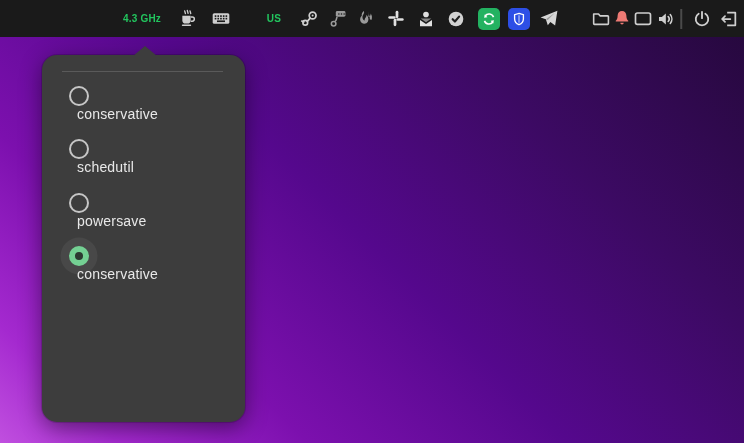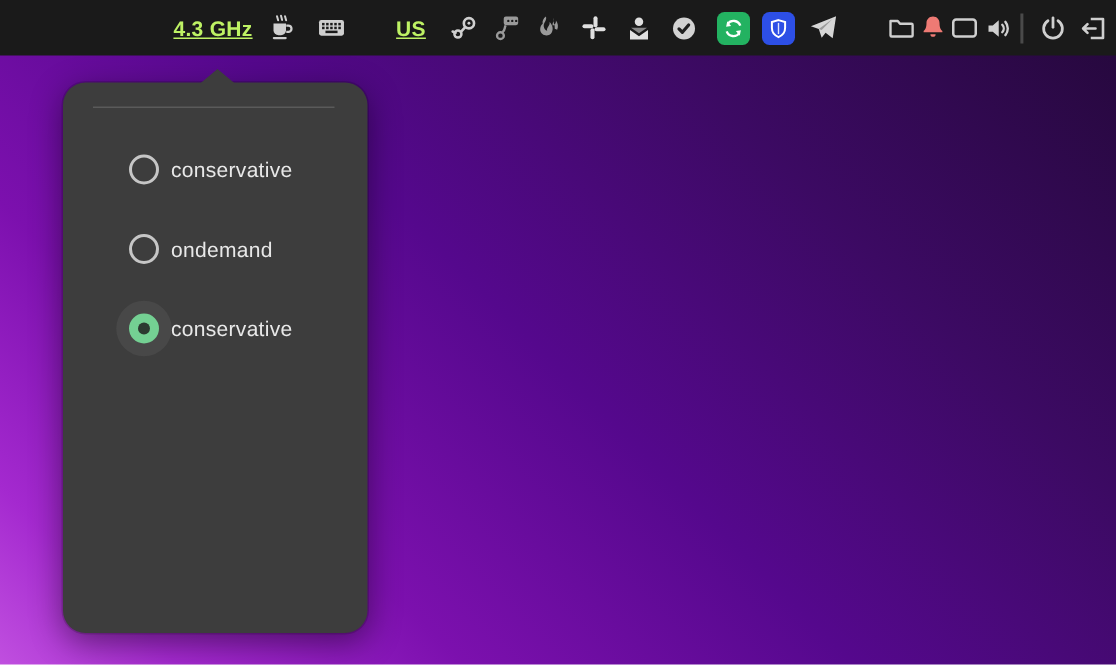--- a/index.html
+++ b/index.html
@@ -10,21 +10,21 @@
   }
   
   .topbar{
     position:absolute;left:0;top:0;width:744px;height:37px;
     background:#1a1a1a;z-index:5;
   }
   .bar-item{
     position:absolute;top:0;height:37px;display:flex;align-items:center;justify-content:center;
     transform:translateX(-50%);color:#cfcfcf;
   }
-  .bar-text{font-size:14px;font-weight:700;color:#bef264;letter-spacing:.2px;white-space:nowrap;text-decoration:underline;}
+  .bar-text{font-size:10px;font-weight:700;color:#22c55e;letter-spacing:.2px;white-space:nowrap;}
   .tile{width:22px;height:22px;border-radius:5px;display:flex;align-items:center;justify-content:center;}
   .tile-sync{background:#23b261;}
   .tile-bw{background:#2d4fe6;}
   .vsep{width:1.5px;height:20px;background:#4a4a4a;}
   .dim{color:#9a9a9a;}
   .bright{color:#e0e0e0;}
   
   .menu{
     position:absolute;left:42px;top:55px;width:203px;height:367px;
     background:#3d3d3d;border-radius:15px;z-index:4;
@@ -33,21 +33,21 @@
   .menu-arrow{
     position:absolute;top:-9px;left:91px;width:0;height:0;
     border-left:12px solid transparent;border-right:12px solid transparent;
     border-bottom:10px solid #3d3d3d;
   }
   .menu-separator{
     position:absolute;top:16px;left:20px;width:161px;height:1px;background:#5a5a5a;
   }
   .menu-items{position:absolute;top:31px;left:0;right:0;}
   .menu-item{
-    height:53.4px;display:flex;align-items:center;padding-left:44px;cursor:default;
+    height:53.4px;display:flex;padding-left:27px;cursor:default;flex-direction:column;
   }
   .radio-wrap{position:relative;width:20px;height:20px;flex:0 0 auto;}
   .radio{
     box-sizing:border-box;display:block;width:20px;height:20px;border-radius:50%;
     border:2.5px solid #c6c6c6;
   }
   .menu-item.selected .radio-wrap::before{
     content:'';position:absolute;left:50%;top:50%;width:37px;height:37px;
     transform:translate(-50%,-50%);border-radius:50%;background:rgba(255,255,255,.06);
   }
@@ -241,23 +241,29 @@
           <span class="radio"></span>
         </span>
       <span class="menu-label">conservative</span>
     </div>
 
 
     <div class="menu-item">
       <span class="radio-wrap">
           <span class="radio"></span>
         </span>
-      <span class="menu-label">ondemand</span>
-    </div>
-
+      <span class="menu-label">schedutil</span>
+    </div>
+
+    <div class="menu-item">
+      <span class="radio-wrap">
+          <span class="radio"></span>
+        </span>
+      <span class="menu-label">powersave</span>
+    </div>
 
     <div class="menu-item selected">
       <span class="radio-wrap">
           <span class="radio"></span>
         </span>
       <span class="menu-label">conservative</span>
     </div>
 
 
   </div>

